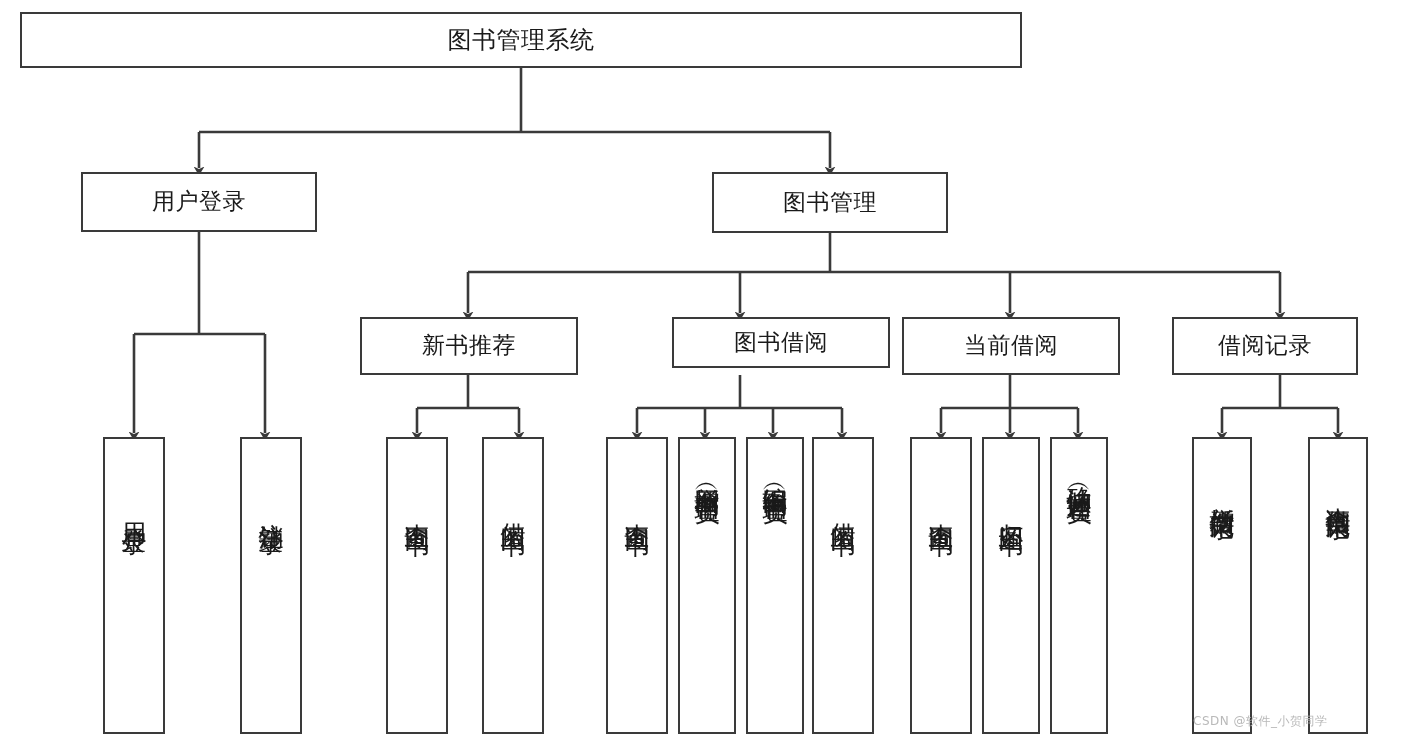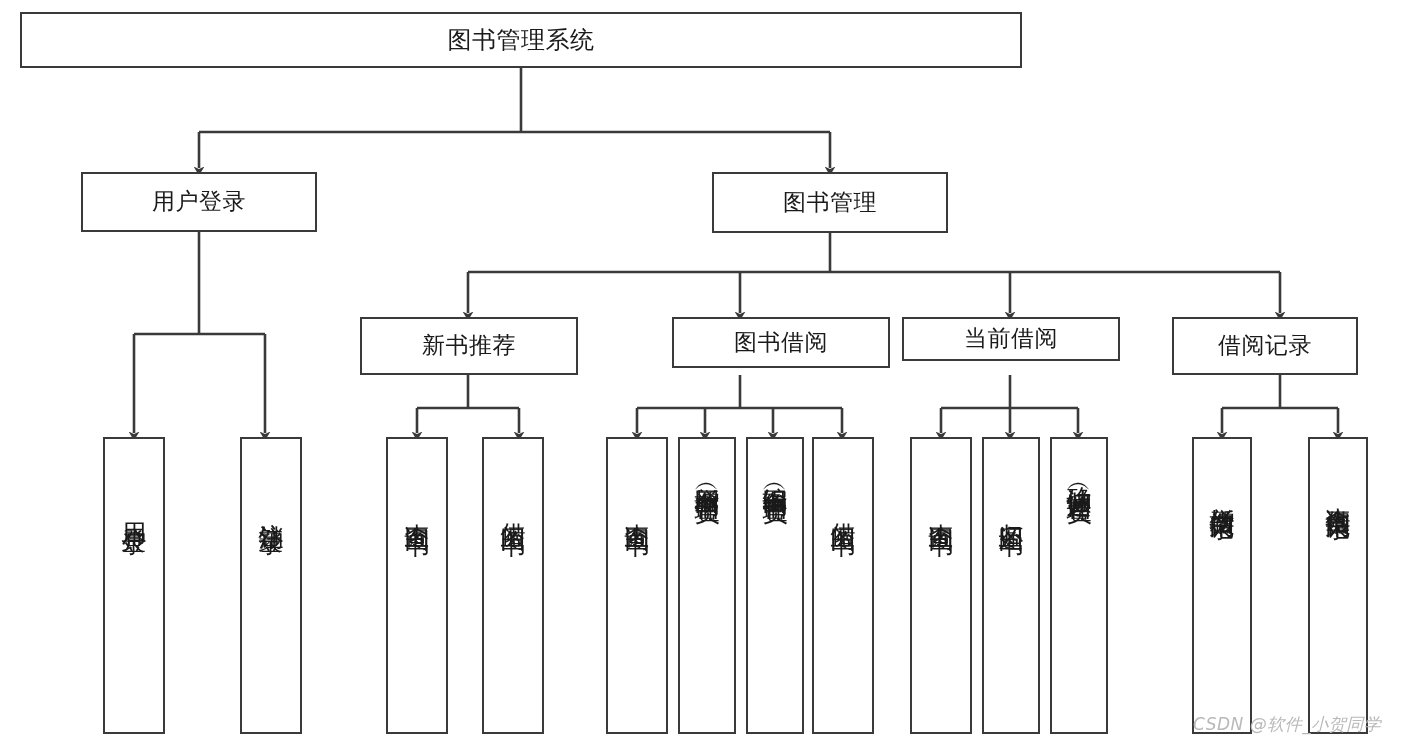--- a/index.html
+++ b/index.html
@@ -74,27 +74,26 @@
     padding-top: 58px;
   }
   .node.vert.mid2 .label {
     padding-top: 42px;
   }
   .node.vert.mid4 .label {
     padding-top: 22px;
   }
   .watermark {
     position: absolute;
-    font-size: 17px;
+    font-size: 12px;
     color: #b9b9b9;
     white-space: nowrap;
     letter-spacing: 0.5px;
     z-index: 5;
     font-family: "DejaVu Sans", "Liberation Sans", sans-serif;
-    font-style: italic;
   }
 </style>
 </head>
 <body>
 
 <div id="canvas">
 
   <svg id="edges" viewBox="0 0 1405 747">
     <defs>
       <marker id="arrow" markerWidth="9" markerHeight="11" refX="1.5" refY="5.5" orient="auto" markerUnits="userSpaceOnUse">
@@ -157,21 +156,21 @@
   <div class="node horiz" style="left:712px; top:172px; width:236px; height:61px;">
     <span class="label">图书管理</span>
   </div>
 
   <div class="node horiz" style="left:360px; top:317px; width:218px; height:58px;">
     <span class="label">新书推荐</span>
   </div>
   <div class="node horiz" style="left:632px; top:317px; width:218px; height:51px;margin-left:40px;">
     <span class="label">图书借阅</span>
   </div>
-  <div class="node horiz" style="left:902px; top:317px; width:218px; height:44px;">
+  <div class="node horiz" style="left:902px; top:317px; width:218px; height:58px;">
     <span class="label">当前借阅</span>
   </div>
   <div class="node horiz" style="left:1172px; top:317px; width:186px; height:58px;">
     <span class="label">借阅记录</span>
   </div>
 
   <div class="node vert mid" style="left:103px; top:437px; width:62px; height:297px;">
     <span class="label">用户登录</span>
   </div>
   <div class="node vert mid" style="left:240px; top:437px; width:62px; height:297px;">

